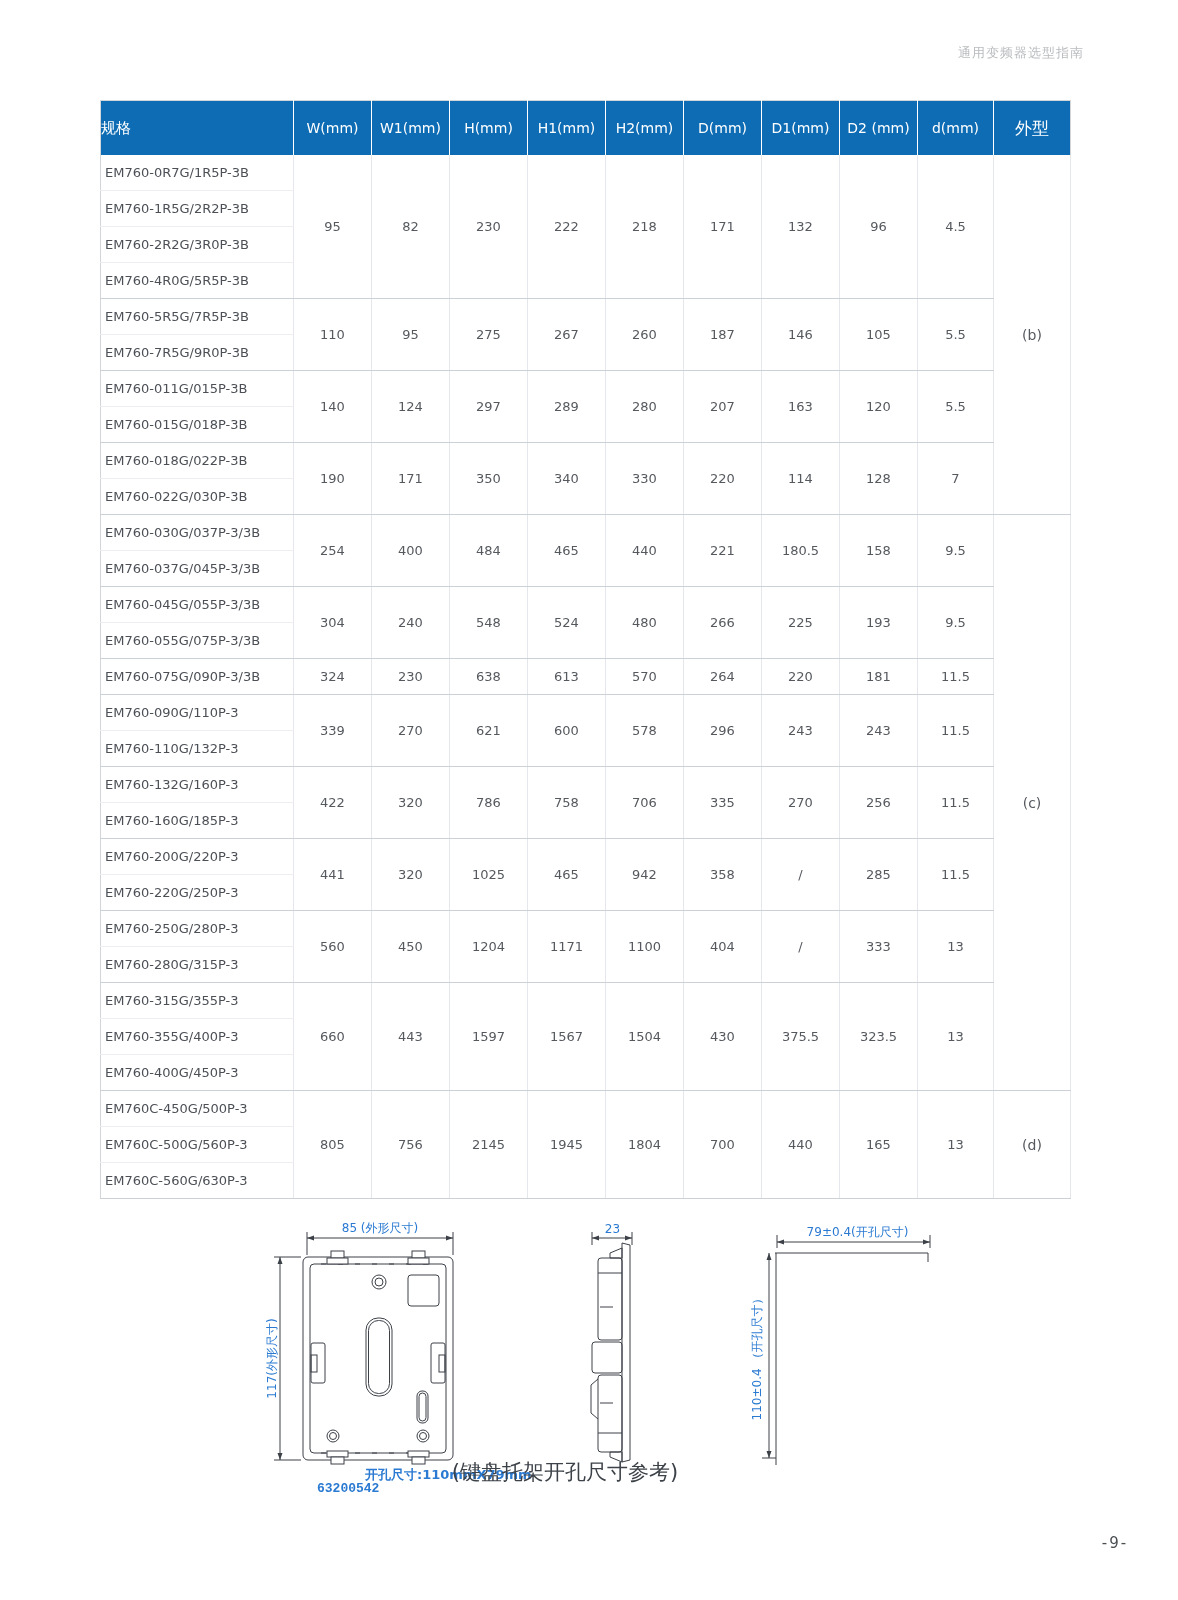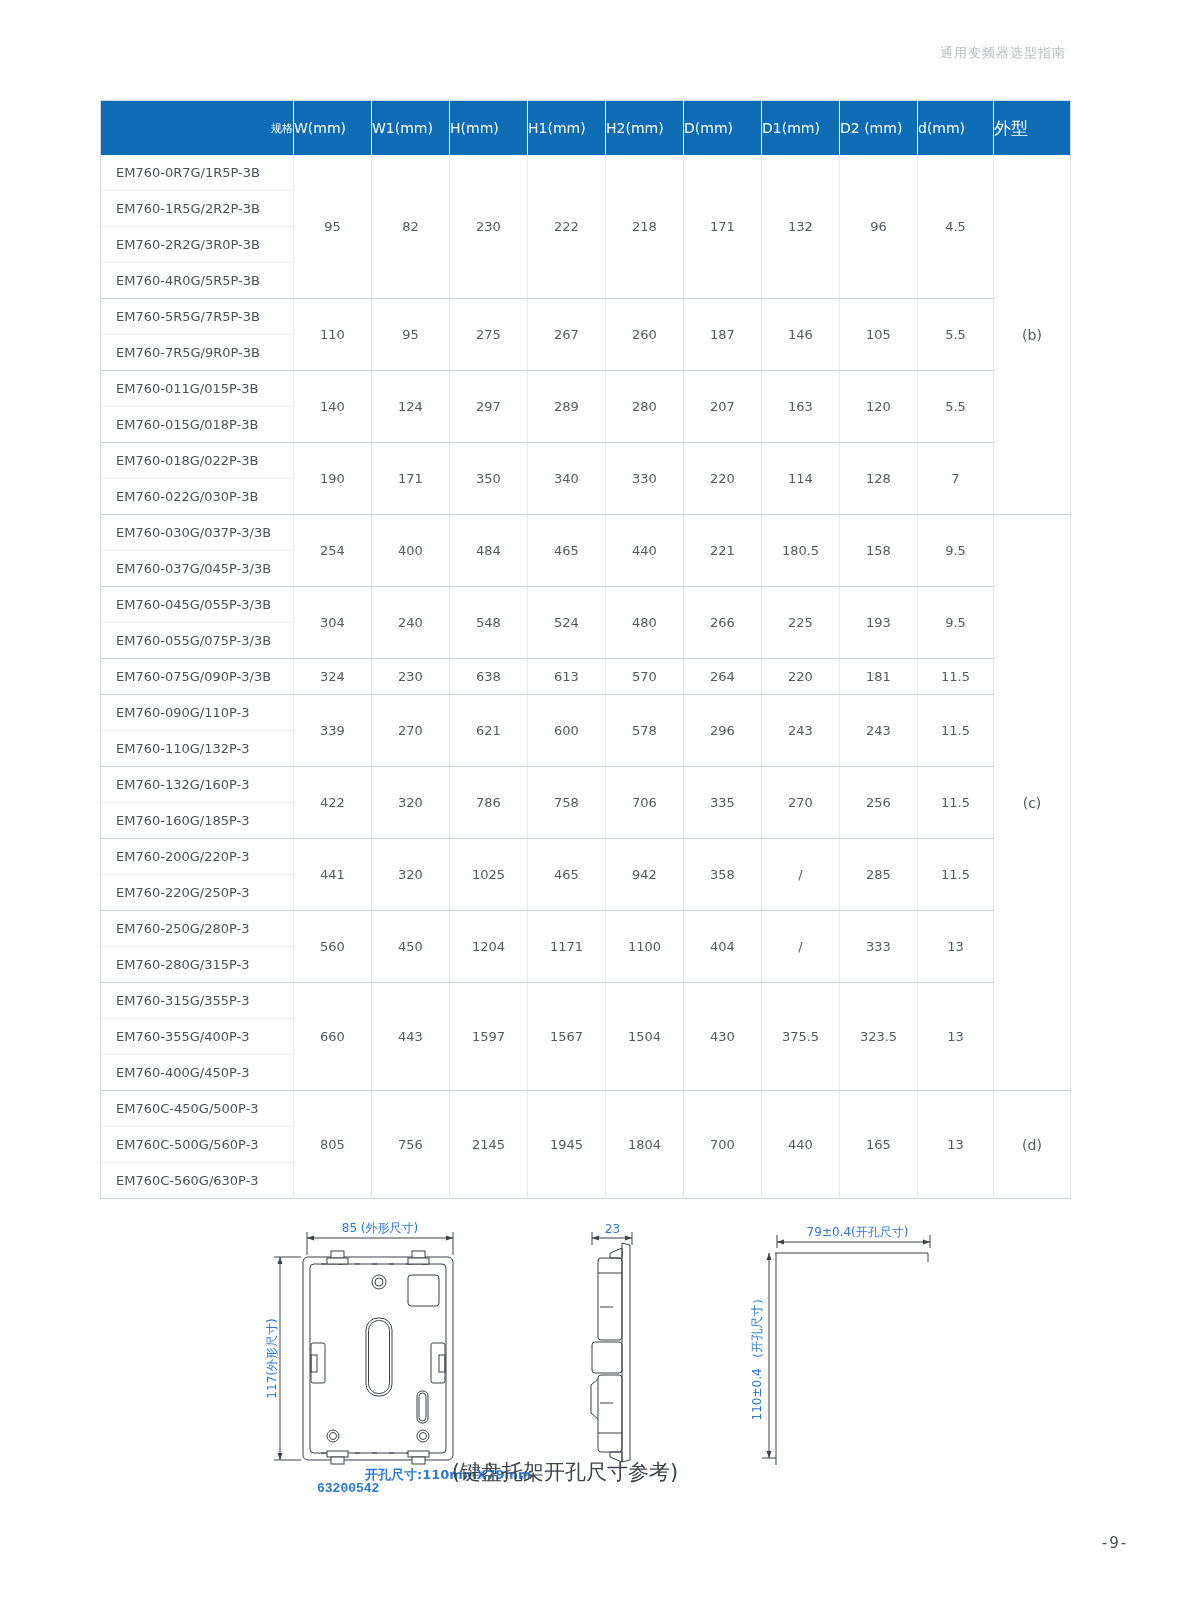--- a/index.html
+++ b/index.html
@@ -4,47 +4,47 @@
 <style>
   html,body{margin:0;padding:0;}
   body{
     width:1178px;height:1600px;position:relative;background:#ffffff;
     font-family:"DejaVu Sans", sans-serif;
     -webkit-font-smoothing:antialiased;
   }
   .page{position:absolute;inset:0;overflow:hidden;}
 
   .header-right{
-    position:absolute;left:940px;top:44px;width:162px;text-align:left;
+    position:absolute;left:940px;top:44px;width:162px;text-align:center;
     font-size:13px;color:#b9bcbe;letter-spacing:1px;
   }
   .page-number{
     position:absolute;left:1080px;top:1534px;width:70px;text-align:center;
     font-size:15px;color:#4b4e51;letter-spacing:2px;
   }
 
   
   table.spec{
     position:absolute;left:100px;top:100px;width:970px;
     border-collapse:collapse;table-layout:fixed;
     border:1px solid #d2d6db;
   }
   table.spec th{
     background:#0d6cb4;color:#ffffff;font-weight:400;
-    height:54px;font-size:14px;text-align:left;
+    height:54px;font-size:14px;text-align:center;
     border-right:1px solid #ffffff;padding:0;
   }
-  table.spec th.th-spec{text-align:right;padding-left:26px;font-size:11px;}
+  table.spec th.th-spec{text-align:left;padding-left:0;font-size:15px;}
   table.spec th.th-shape{font-size:17px;border-right:none;}
   table.spec td{
     height:35px;padding:0;background:#ffffff;
     font-size:13px;color:#55595e;text-align:center;
     border-right:1px solid #e4e7eb;border-bottom:1px solid #eceef1;
   }
-  table.spec td.spec-cell{text-align:left;padding-left:15px;color:#4c5056;}
+  table.spec td.spec-cell{text-align:left;padding-left:4px;color:#4c5056;}
   table.spec td.group-end{border-bottom:1px solid #ccd1d7;}
   table.spec td.val-cell{border-bottom:1px solid #ccd1d7;}
   table.spec td.shape-cell{border-bottom:1px solid #ccd1d7;font-size:14px;color:#55595e;}
 
   
   .diagram-svg{position:absolute;}
   .diagram-svg line, .diagram-svg path, .diagram-svg rect, .diagram-svg circle, .diagram-svg polyline{
     stroke:#3c4148;stroke-width:1;fill:none;
   }
   .diagram-svg polygon{fill:#3c4148;stroke:none;}

